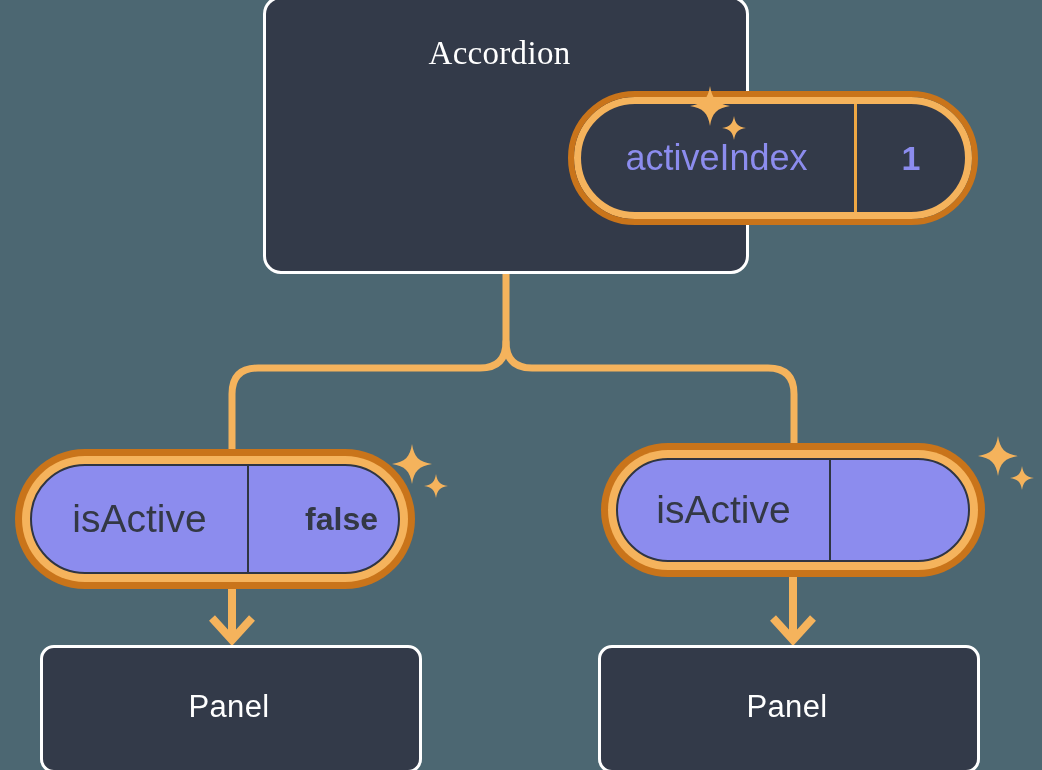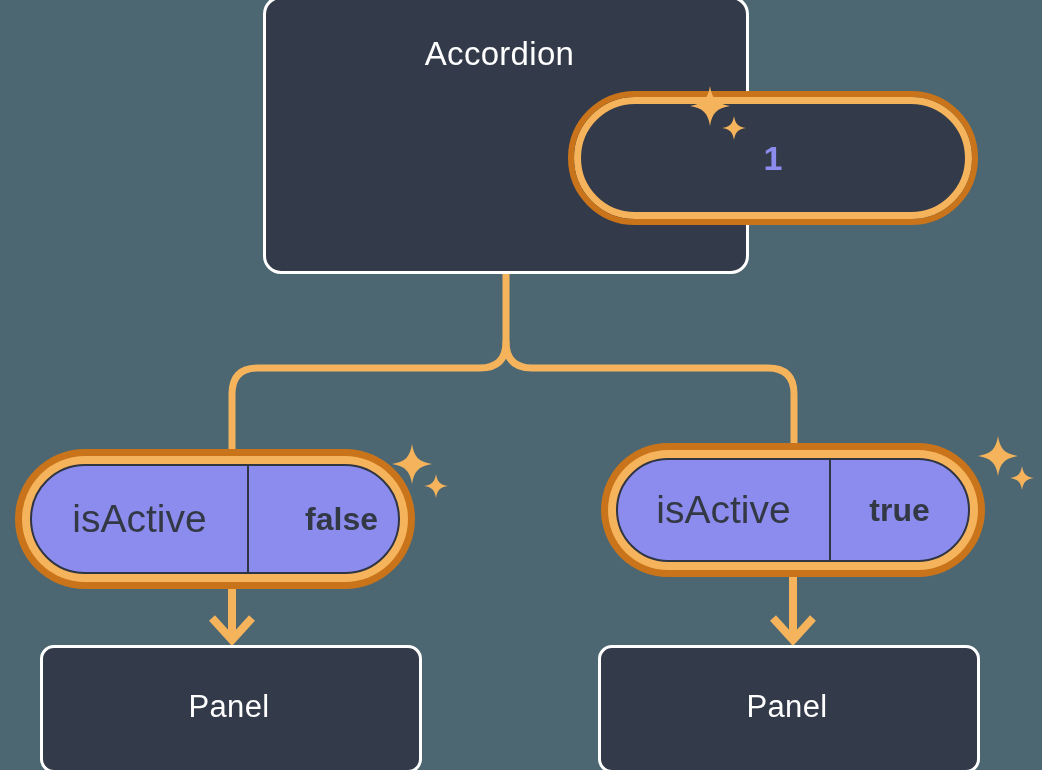--- a/index.html
+++ b/index.html
@@ -49,20 +49,21 @@
     top: -4px;
     width: 486px;
     height: 278px;
     border-radius: 18px;
   }
   #accordion-card .node-title {
     position: absolute;
     left: 0;
     right: 13px;
     top: 36px;
+    font-family: Liberation Serif, serif;
   }
 
   .panel-card {
     top: 645px;
     width: 382px;
     height: 128px;
     border-radius: 14px;
   }
   #panel-left  { left: 40px; }
   #panel-right { left: 598px; }
@@ -190,20 +191,21 @@
     <polyline points="212,618 232,640 252,618" fill="none" stroke="#f5b35c" stroke-width="8" stroke-linecap="butt" stroke-linejoin="miter"></polyline>
 
     <line x1="793" y1="570" x2="793" y2="640" stroke="#f5b35c" stroke-width="8" stroke-linecap="butt"></line>
     <polyline points="773,618 793,640 813,618" fill="none" stroke="#f5b35c" stroke-width="8" stroke-linecap="butt" stroke-linejoin="miter"></polyline>
   </svg>
 
   <div class="node-card" id="accordion-card">
     <div class="node-title">Accordion</div>
 
     <div class="pill" id="pill-activeindex">
+      <div class="pill-key">activeIndex</div>
       <div class="pill-val">1</div>
     </div>
   </div>
 
   <div class="sparkle-group" id="sparkles-top">
     <svg width="60" height="60" viewBox="0 0 60 60" xmlns="http://www.w3.org/2000/svg">
       <path d="M20 0 C22 13 27 18 40 20 C27 22 22 27 20 40 C18 27 13 22 0 20 C13 18 18 13 20 0 Z" fill="#f5b35c"></path>
       <path d="M44 30 C45.3 38 48 40.7 56 42 C48 43.3 45.3 46 44 54 C42.7 46 40 43.3 32 42 C40 40.7 42.7 38 44 30 Z" fill="#f5b35c"></path>
     </svg>
   </div>
@@ -219,21 +221,20 @@
       <path d="M44 30 C45.3 38 48 40.7 56 42 C48 43.3 45.3 46 44 54 C42.7 46 40 43.3 32 42 C40 40.7 42.7 38 44 30 Z" fill="#f5b35c"></path>
     </svg>
   </div>
 
   <div class="node-card panel-card" id="panel-left">
     <div class="node-title">Panel</div>
   </div>
 
   <div class="pill pill-purple" id="pill-isactive-right">
     <div class="pill-key">isActive</div>
-    <div class="pill-val">true</div>
   </div>
 
   <div class="sparkle-group" id="sparkles-right">
     <svg width="60" height="60" viewBox="0 0 60 60" xmlns="http://www.w3.org/2000/svg">
       <path d="M20 0 C22 13 27 18 40 20 C27 22 22 27 20 40 C18 27 13 22 0 20 C13 18 18 13 20 0 Z" fill="#f5b35c"></path>
       <path d="M44 30 C45.3 38 48 40.7 56 42 C48 43.3 45.3 46 44 54 C42.7 46 40 43.3 32 42 C40 40.7 42.7 38 44 30 Z" fill="#f5b35c"></path>
     </svg>
   </div>
 
   <div class="node-card panel-card" id="panel-right">

